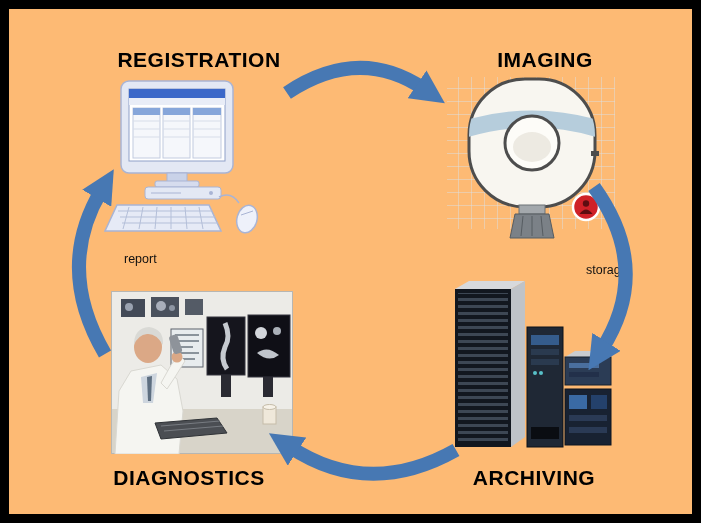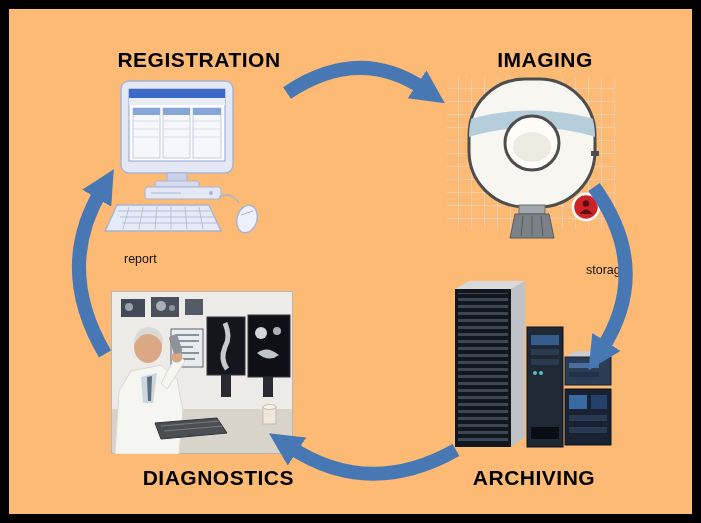--- a/index.html
+++ b/index.html
@@ -18,21 +18,21 @@
   .arrows { position:absolute; left:0; top:0; width:683px; height:505px; pointer-events:none; }
 </style>
 </head>
 <body>
 
 <div class="frame">
 
   <div class="node-label" style="left:85px;  top:39px;">REGISTRATION</div>
   <div class="node-label" style="left:420px; top:457px;">ARCHIVING</div>
   <div class="node-label" style="left:431px; top:39px;">IMAGING</div>
-  <div class="node-label" style="left:75px;  top:457px;text-align:right;">DIAGNOSTICS</div>
+  <div class="node-label" style="left:75px;  top:457px;">DIAGNOSTICS</div>
 
   <div class="edge-label" style="left:81px;  top:243px;margin-left:34px;">report</div>
   <div class="edge-label" style="left:577px; top:254px;">storage</div>
 
   <div class="illus" style="left:90px; top:70px; width:175px; height:165px;">
     <svg viewBox="0 0 175 165">
       <g>
         <rect x="22" y="2" width="112" height="92" rx="8" fill="#e3e8f4" stroke="#a9b4d4" stroke-width="1.5"></rect>
         <rect x="30" y="10" width="96" height="72" fill="#ffffff" stroke="#8fa0c8"></rect>
         <rect x="30" y="10" width="96" height="9" fill="#3b68c9"></rect>

